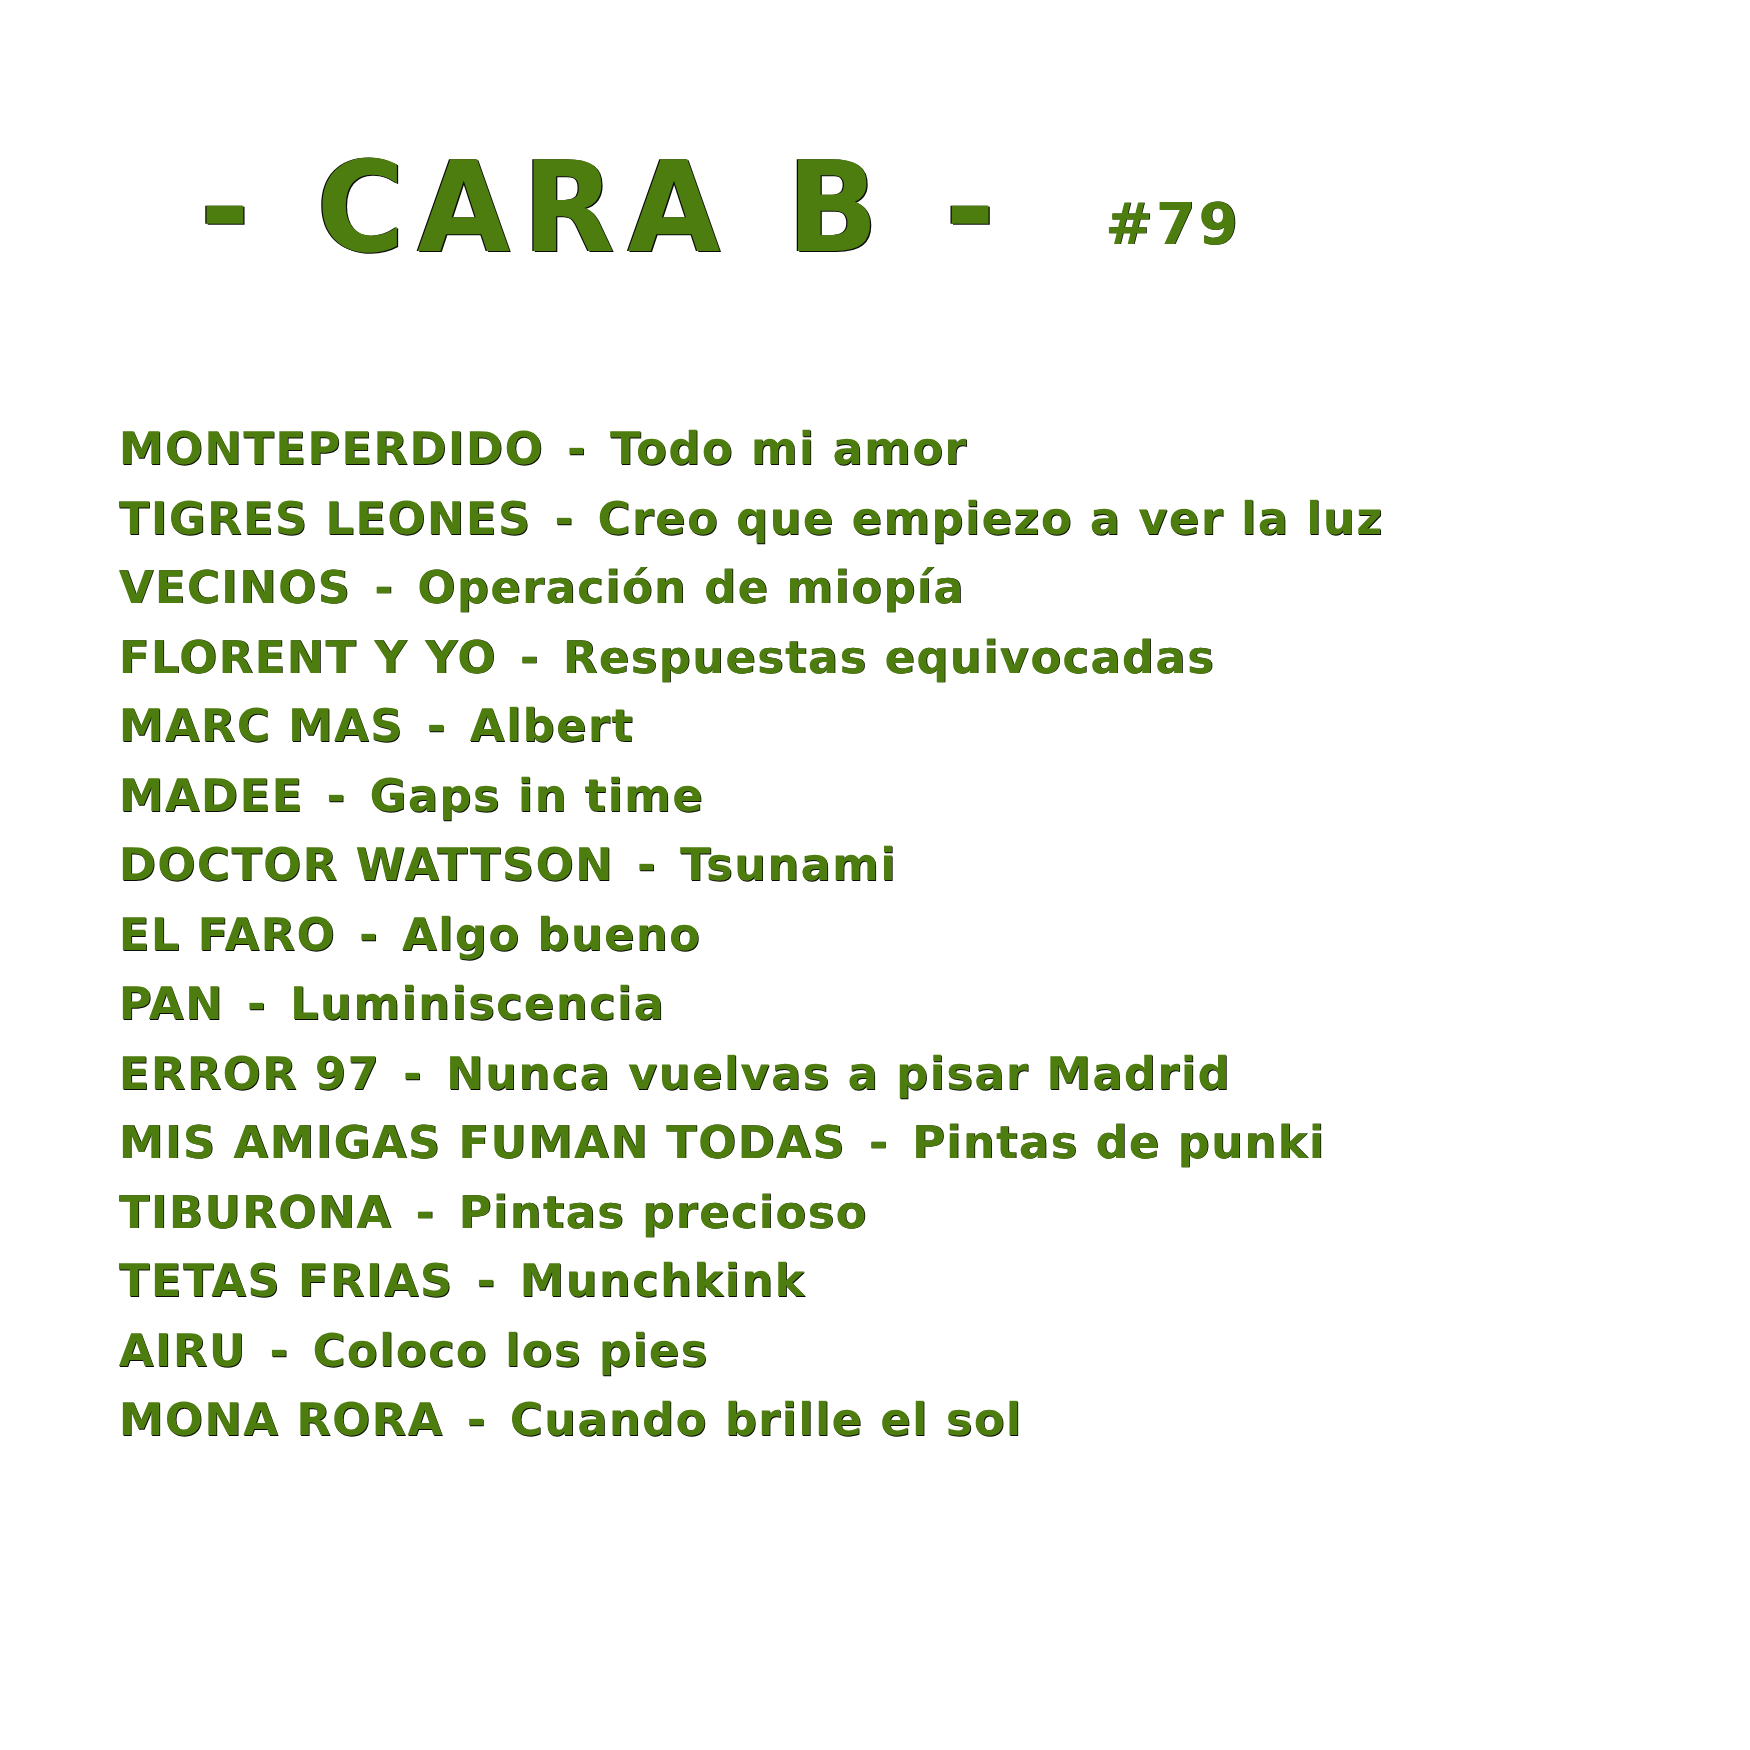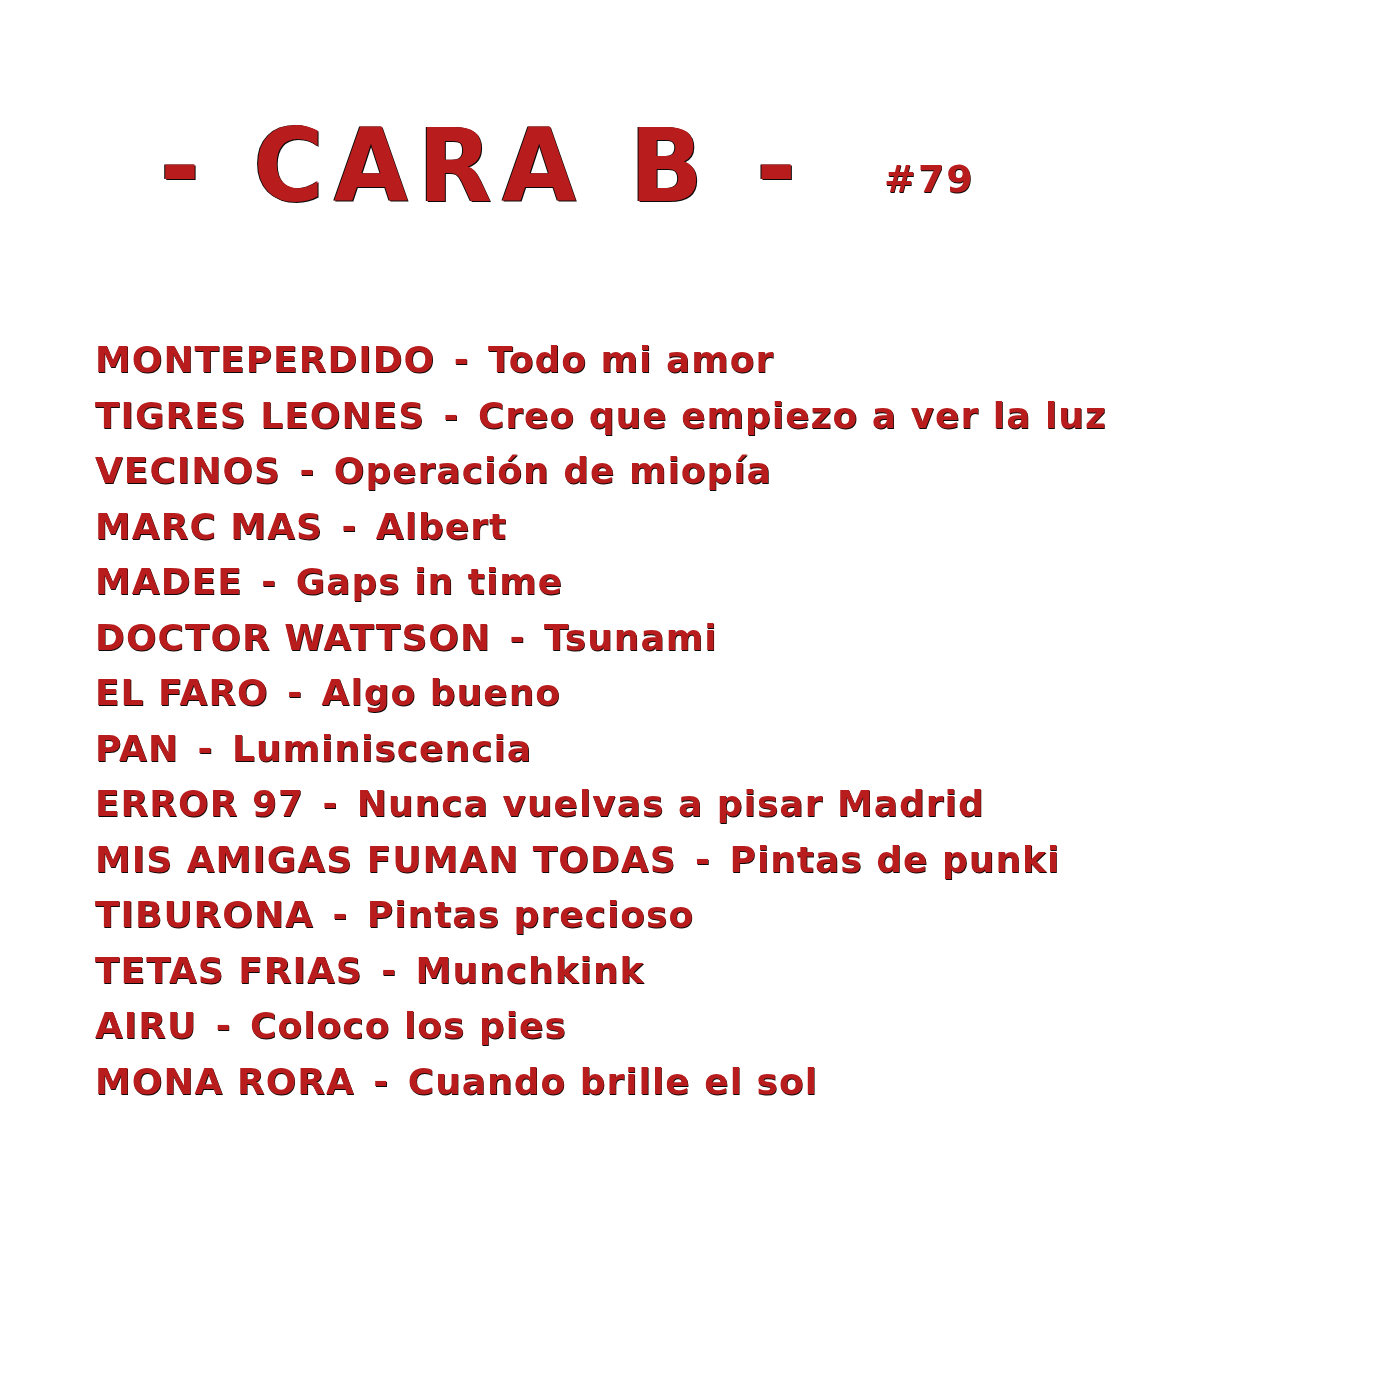--- a/index.html
+++ b/index.html
@@ -5,42 +5,42 @@
   html, body {
     margin: 0;
     padding: 0;
     background: #ffffff;
   }
   .page {
     position: relative;
     width: 1400px;
     height: 1400px;
     background: #ffffff;
-    color: #b91c1c;
+    color: #4d7c0f;
     font-family: "DejaVu Sans", sans-serif;
     overflow: hidden;
   }
   .header {
     position: absolute;
     top: 118px;
     left: 160px;
     display: flex;
     align-items: center;
   }
   .page-title {
     font-size: 96px;
     font-weight: 800;
     letter-spacing: 10px;
     margin: 0;
     line-height: 1;
     transform: scaleY(1.05);
     text-shadow: 1px 1px 0 #0a0a0a, -1px 0 0 #0a0a0a;
   }
   .issue-number {
-    font-size: 38px;
+    font-size: 46px;
     font-weight: 700;
     margin-left: 78px;
     margin-top: 26px;
     letter-spacing: 2px;
     text-shadow: 0.5px 0.5px 0 #0a0a0a;
   }
   .track-list {
     position: absolute;
     top: 332px;
     left: 95px;
@@ -90,20 +90,25 @@
       <span class="track-separator">-</span>
       <span class="track-title">Creo que empiezo a ver la luz</span>
     </li>
 
     <li class="track-row">
       <span class="track-artist">VECINOS</span>
       <span class="track-separator">-</span>
       <span class="track-title">Operación de miopía</span>
     </li>
 
+    <li class="track-row">
+      <span class="track-artist">FLORENT Y YO</span>
+      <span class="track-separator">-</span>
+      <span class="track-title">Respuestas equivocadas</span>
+    </li>
 
     <li class="track-row">
       <span class="track-artist">MARC MAS</span>
       <span class="track-separator">-</span>
       <span class="track-title">Albert</span>
     </li>
 
 
     <li class="track-row">
       <span class="track-artist">MADEE</span>

